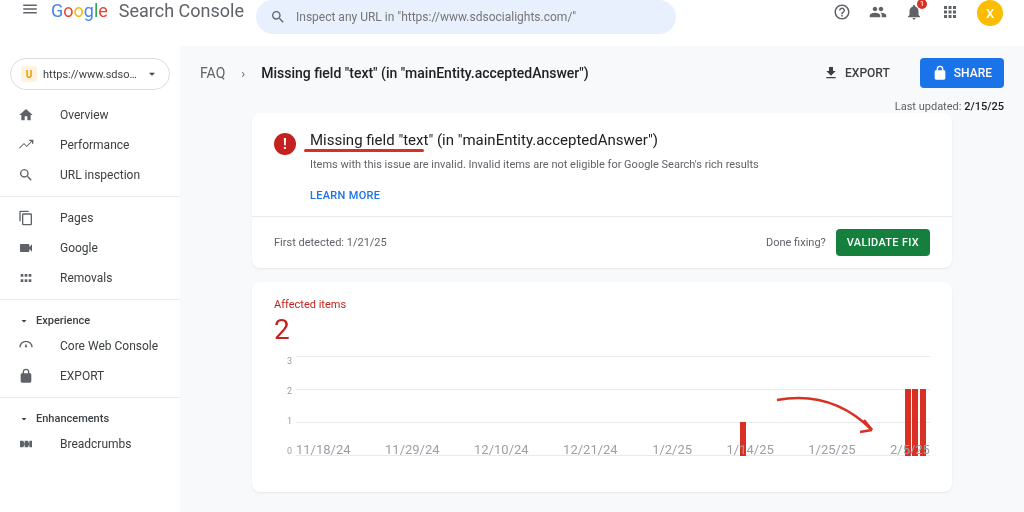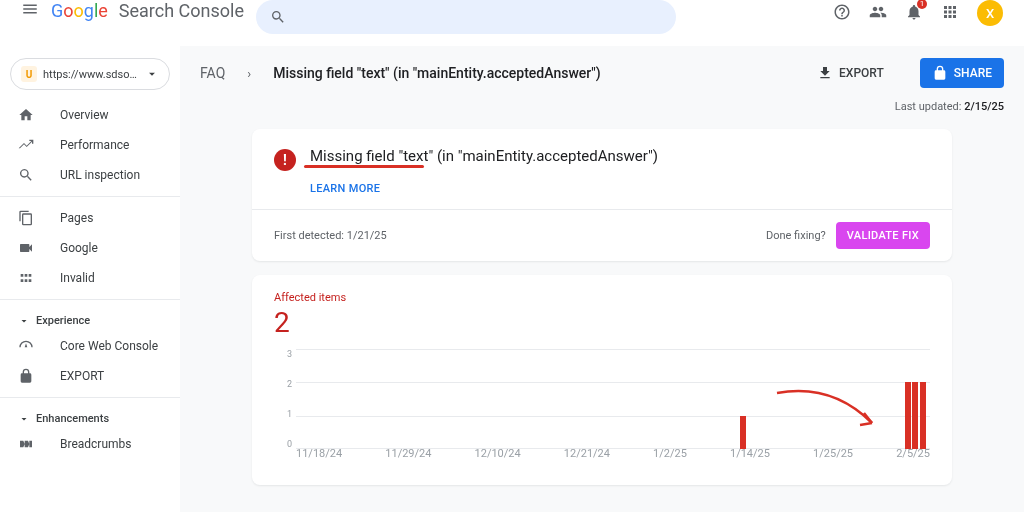--- a/index.html
+++ b/index.html
@@ -19,65 +19,66 @@
 .shell{display:flex;height:466px}
 .sidebar{width:180px;padding:6px 0;overflow:hidden}
 .property{margin:6px 10px 10px;height:32px;border:1px solid #dadce0;border-radius:18px;display:flex;align-items:center;padding:0 10px;gap:6px;font-size:11px;color:#3c4043;cursor:pointer}
 .property .picon{width:16px;height:16px;border-radius:3px;background:#fff3e0;color:#f29900;font-size:10px;display:flex;align-items:center;justify-content:center;font-weight:700}
 .property .ptxt{flex:1;white-space:nowrap;overflow:hidden;text-overflow:ellipsis}
 .navitem{height:30px;display:flex;align-items:center;padding:0 18px;gap:26px;font-size:12px;color:#3c4043;cursor:pointer;border-radius:0 16px 16px 0}
 .navitem .nico{width:16px;color:#5f6368;display:flex;justify-content:center}
 .section{padding:8px 18px 4px;font-size:11px;color:#3c4043;display:flex;align-items:center;gap:6px;cursor:pointer;font-weight:500}
 .divider{height:1px;background:#e8eaed;margin:6px 0}
 .content{flex:1;background:#f8f9fa;overflow:auto;padding:0 20px 20px 20px}
-.breadcrumb-row{height:54px;display:flex;align-items:center;gap:22px}
+.breadcrumb-row{height:54px;display:flex;align-items:center;gap:16px}
 .crumb{font-size:14px;color:#5f6368}
 .crumb.cur{color:#202124;font-weight:500}
 .chev{color:#5f6368}
 .export-btn{display:flex;align-items:center;gap:6px;font-size:12px;color:#3c4043;font-weight:500;cursor:pointer}
 .share-btn{background:#1a73e8;color:#fff;font-size:12px;font-weight:500;height:30px;padding:0 12px;border-radius:4px;display:flex;align-items:center;gap:6px;cursor:pointer;margin-left:14px}
-.updated{text-align:right;font-size:11px;color:#5f6368;margin-bottom:16px}
+.updated{text-align:right;font-size:11px;color:#5f6368;margin-bottom:0}
 .updated b{color:#202124;font-weight:500}
 .card{background:#fff;border-radius:8px;margin:0 auto 14px;max-width:700px;box-shadow:0 1px 2px rgba(60,64,67,.1)}
 .issue-main{padding:18px 22px 14px;display:flex;gap:14px}
 .err-ico{width:22px;height:22px;border-radius:50%;background:#c5221f;color:#fff;display:flex;align-items:center;justify-content:center;font-weight:700;font-size:14px;flex-shrink:0;margin-top:2px}
 .issue-title{font-size:15px;color:#202124;margin-bottom:2px;position:relative;display:inline-block}
 .underline-mark{position:absolute;bottom:-3px;left:-6px;width:120px;height:3px;background:#d93025;border-radius:2px}
 .issue-desc{font-size:11px;color:#5f6368;line-height:1.5;margin-top:6px}
 .learn{font-size:11px;font-weight:500;color:#1a73e8;letter-spacing:.3px;margin-top:15px;cursor:pointer}
 .issue-footer{border-top:1px solid #e8eaed;padding:12px 22px;display:flex;align-items:center;font-size:11px;color:#5f6368}
-.validate-btn{background:#d946ef;color:#fff;font-size:11px;font-weight:500;letter-spacing:.3px;padding:7px 11px;border-radius:4px;cursor:pointer;margin-left:10px}
+.validate-btn{background:#15803d;color:#fff;font-size:11px;font-weight:500;letter-spacing:.3px;padding:7px 11px;border-radius:4px;cursor:pointer;margin-left:10px}
 .affected-card{padding:16px 22px}
 .af-label{font-size:11px;color:#c5221f}
 .af-count{font-size:28px;color:#c5221f;font-weight:400;margin-top:2px}
 .chart{position:relative;height:120px;margin-top:10px}
 .yaxis{position:absolute;left:0;top:0;bottom:20px;width:18px;display:flex;flex-direction:column;justify-content:space-between;font-size:9px;color:#9aa0a6;text-align:right}
 .plot{position:absolute;left:22px;right:0;top:0;bottom:20px}
 .grid-line{position:absolute;left:0;right:0;height:1px;background:#e8eaed}
-.xaxis{position:absolute;left:22px;right:0;bottom:4px;height:18px;display:flex;justify-content:space-between;font-size:11px;color:#9aa0a6}
+.xaxis{position:absolute;left:22px;right:0;bottom:16px;height:18px;display:flex;justify-content:space-between;font-size:13px;color:#9aa0a6}
 .bar{position:absolute;bottom:0;width:6px;background:#d93025}
 .arrow-svg{position:absolute;right:38px;bottom:6px;pointer-events:none}
 svg.ic{width:16px;height:16px;fill:currentColor}
 svg.ic18{width:18px;height:18px;fill:currentColor}
 </style>
 </head>
 <body>
 
 <div class="topbar">
   <span class="hamburger"><svg class="ic18" viewBox="0 0 24 24">
         <path d="M3 6h18v2H3zM3 11h18v2H3zM3 16h18v2H3z"></path>
       </svg></span>
   <div class="logo">
     <span><span class="g1">G</span><span class="g2">o</span><span class="g3">o</span><span class="g4">g</span><span class="g5">l</span><span class="g6">e</span></span>
     <span class="logo-suffix">Search Console</span>
   </div>
   <div class="search-pill">
     <svg class="ic" viewBox="0 0 24 24">
         <path d="M15.5 14h-.79l-.28-.27A6.471 6.471 0 0016 9.5 6.5 6.5 0 109.5 16c1.61 0 3.09-.59 4.23-1.57l.27.28v.79l5 4.99L20.49 19l-4.99-5zm-6 0C7 14 5 12 5 9.5S7 5 9.5 5 14 7 14 9.5 12 14 9.5 14z"></path>
       </svg>
+    <input placeholder="Inspect any URL in &quot;https://www.sdsocialights.com/&quot;" style="">
   </div>
   <div class="topbar-spacer"></div>
   <div class="top-icons">
     <span class="ico"><svg class="ic18" viewBox="0 0 24 24">
           <path d="M11 18h2v-2h-2v2zm1-16C6.48 2 2 6.48 2 12s4.48 10 10 10 10-4.48 10-10S17.52 2 12 2zm0 18c-4.41 0-8-3.59-8-8s3.59-8 8-8 8 3.59 8 8-3.59 8-8 8zm0-14c-2.21 0-4 1.79-4 4h2c0-1.1.9-2 2-2s2 .9 2 2c0 2-3 1.75-3 5h2c0-2.25 3-2.5 3-5 0-2.21-1.79-4-4-4z"></path>
         </svg></span>
     <span class="ico"><svg class="ic18" viewBox="0 0 24 24">
           <path d="M16 11c1.66 0 2.99-1.34 2.99-3S17.66 5 16 5s-3 1.34-3 3 1.34 3 3 3zm-8 0c1.66 0 2.99-1.34 2.99-3S9.66 5 8 5 5 6.34 5 8s1.34 3 3 3zm0 2c-2.33 0-7 1.17-7 3.5V19h14v-2.5C15 14.17 10.33 13 8 13zm8 0c-.29 0-.62.02-.97.05 1.16.84 1.97 1.97 1.97 3.45V19h6v-2.5c0-2.33-4.67-3.5-7-3.5z"></path>
         </svg></span>
     <span class="ico"><svg class="ic18" viewBox="0 0 24 24">
@@ -139,21 +140,21 @@
           </svg>
         </span>
         <span>Google</span>
       </div>
     <div class="navitem">
         <span class="nico">
           <svg class="ic" viewBox="0 0 24 24">
             <path d="M4 10h4V6H4zM10 6v4h4V6zM16 6v4h4V6zM4 18h4v-4H4zM10 18h4v-4h-4zM16 18h4v-4h-4z"></path>
           </svg>
         </span>
-        <span>Invalid</span>
+        <span>Removals</span>
       </div>
     <div class="divider"></div>
     <div class="section">
         <svg class="ic" viewBox="0 0 24 24" style="width:12px;height:12px">
           <path d="M7 10l5 5 5-5z"></path>
         </svg>
         <span>Experience</span>
       </div>
     <div class="navitem">
         <span class="nico">
@@ -208,20 +209,21 @@
           <span>SHARE</span>
         </div>
     </div>
     <div class="updated"><span>Last updated: </span><b>2/15/25</b></div>
 
     <div class="card">
       <div class="issue-main">
         <div class="err-ico">!</div>
         <div style="flex:1">
           <div class="issue-title"><span>Missing field "text" (in "mainEntity.acceptedAnswer")</span><span class="underline-mark"></span></div>
+          <div class="issue-desc">Items with this issue are invalid. Invalid items are not eligible for Google Search's rich results</div>
           <div class="learn">LEARN MORE</div>
         </div>
       </div>
       <div class="issue-footer">
         <span><span>First detected: </span><span>1/21/25</span></span>
         <div style="flex:1"></div>
         <span>Done fixing?</span>
         <div class="validate-btn">VALIDATE FIX</div>
       </div>
     </div>

